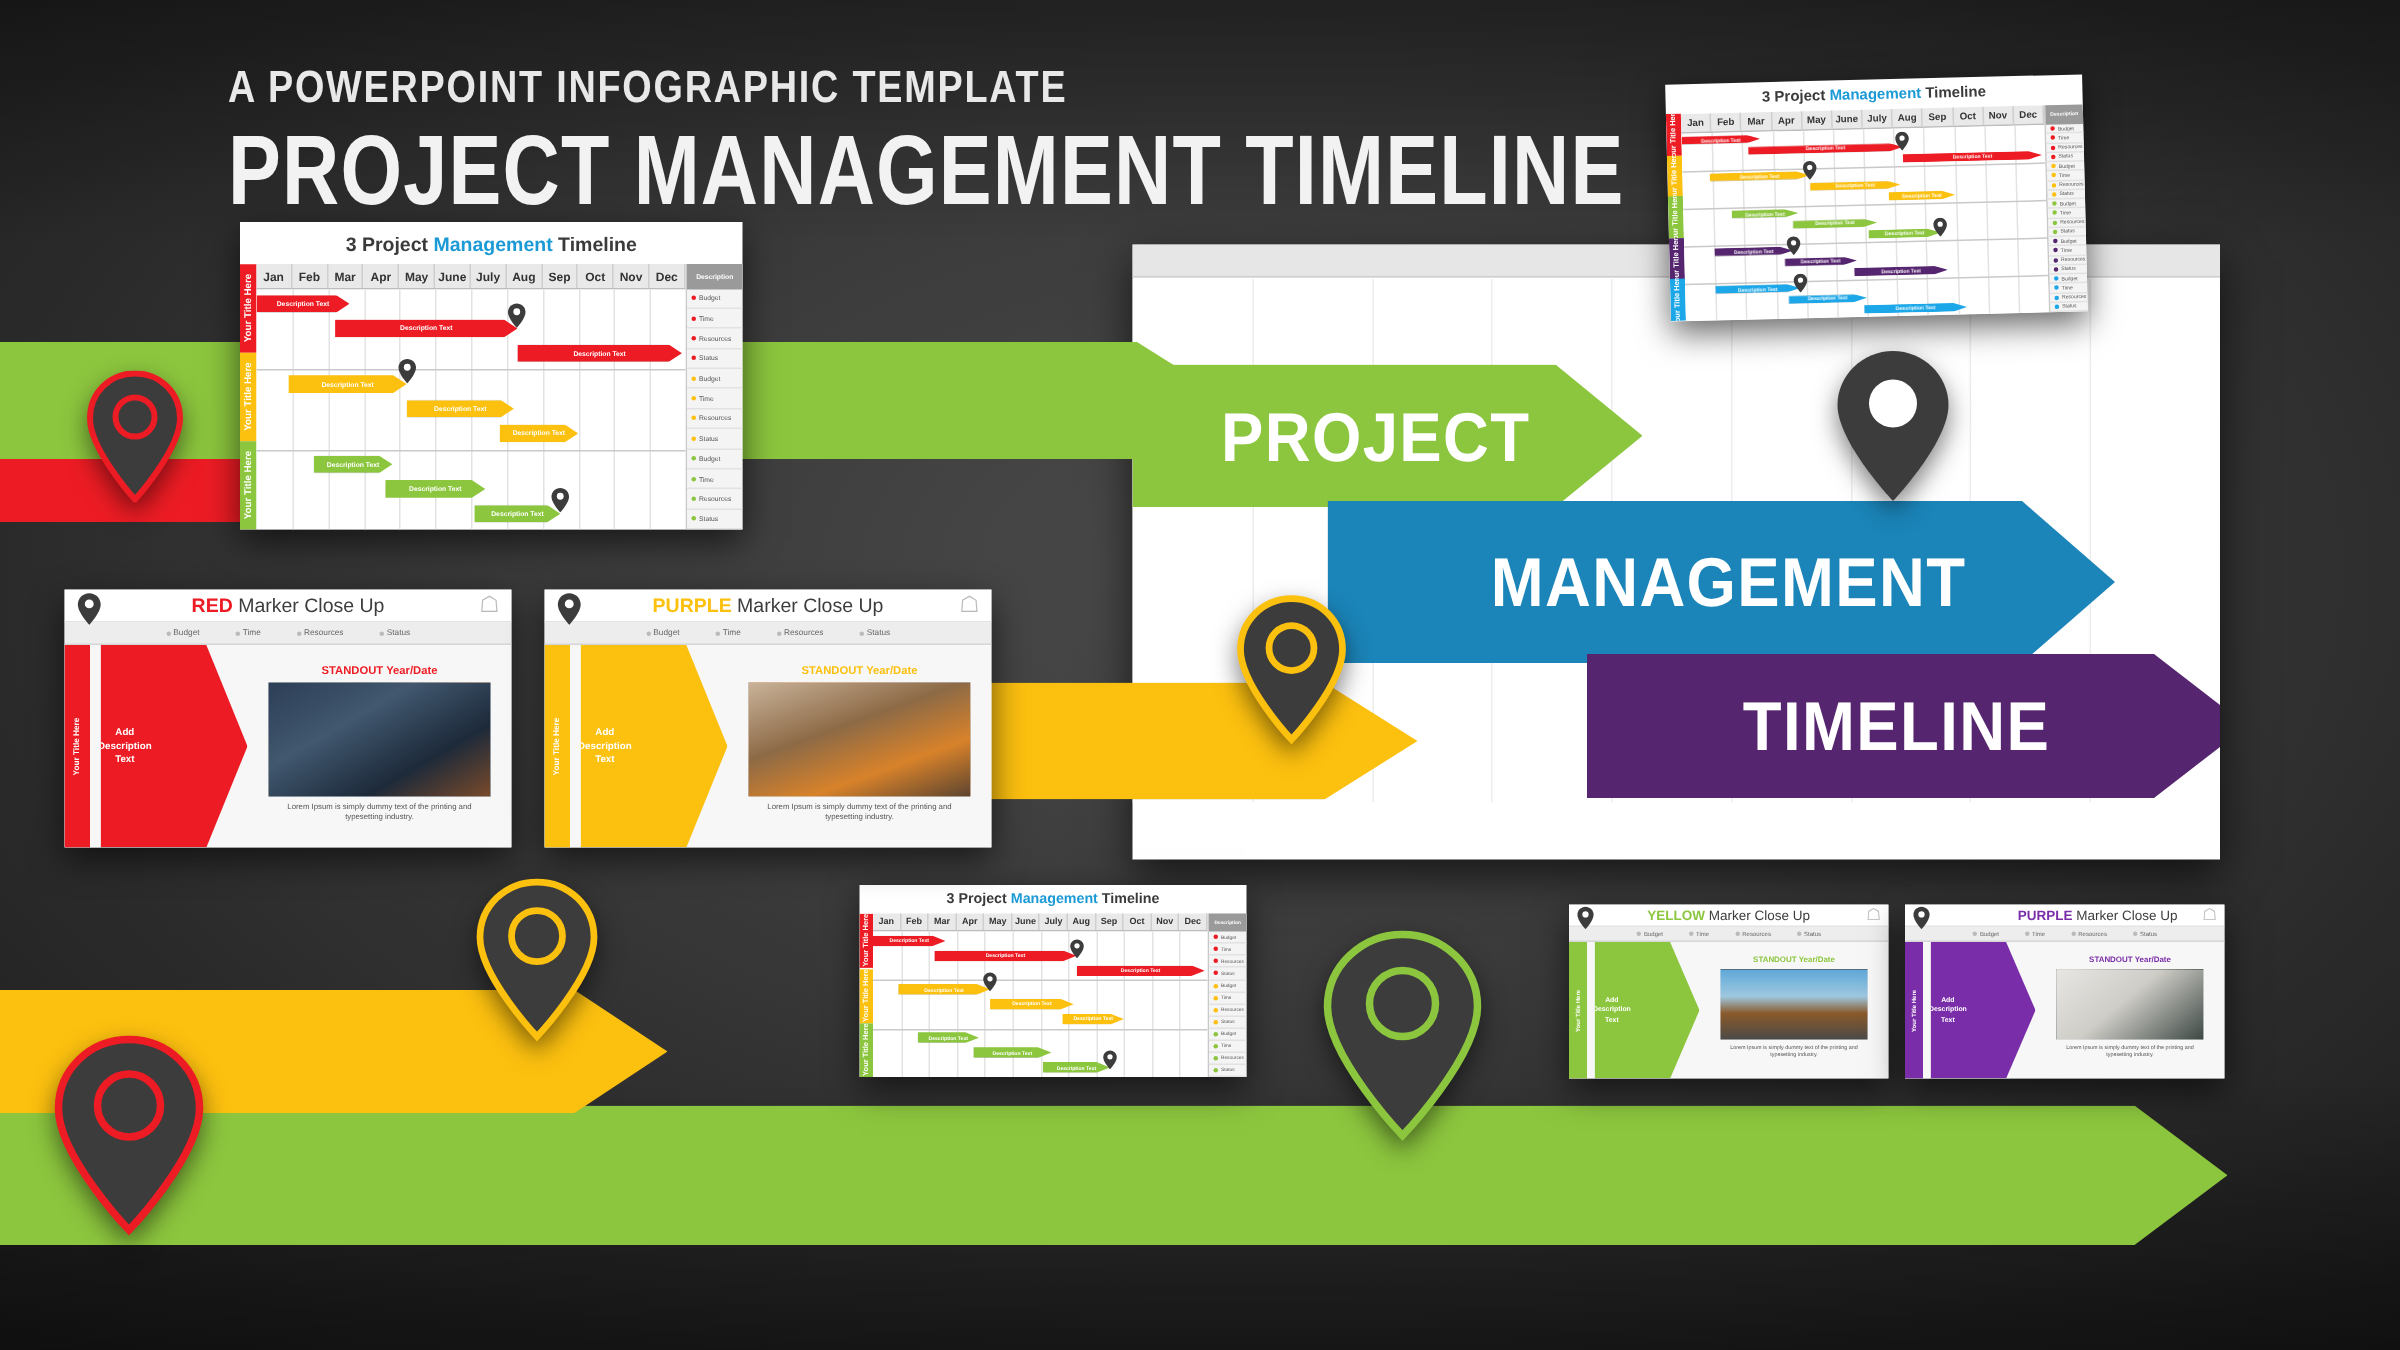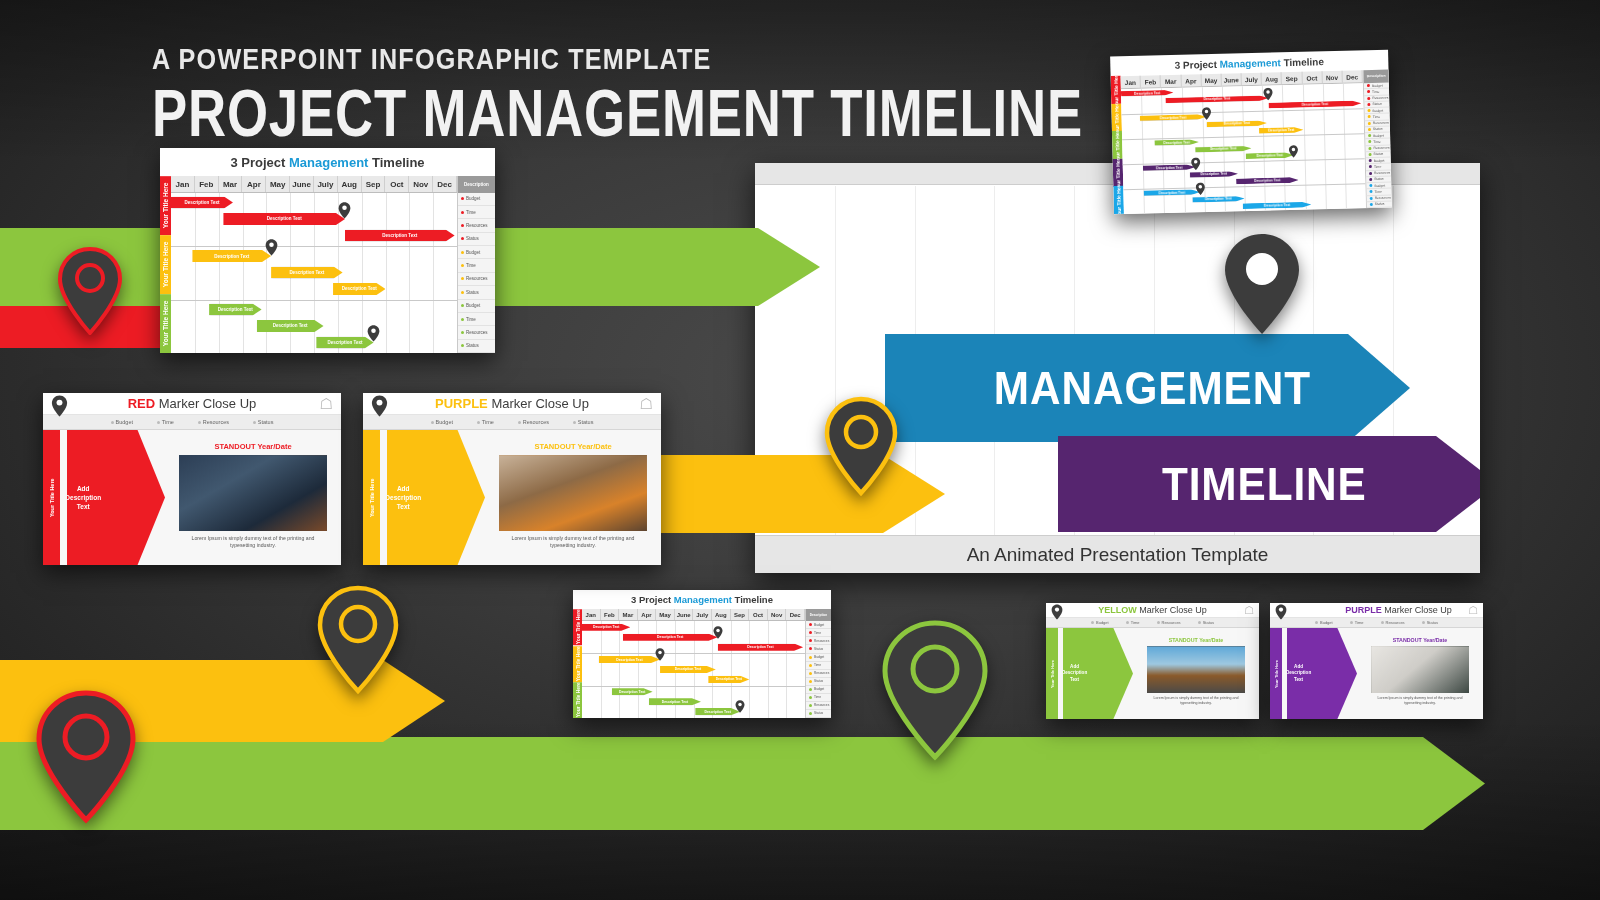--- a/index.html
+++ b/index.html
@@ -178,28 +178,30 @@
   <div id="hero-canvas">
     <div class="vl" style="left:11%"></div>
       <div class="vl" style="left:22%"></div>
     <div class="vl" style="left:33%"></div>
       <div class="vl" style="left:44%"></div>
     <div class="vl" style="left:55%"></div>
       <div class="vl" style="left:66%"></div>
     <div class="vl" style="left:77%"></div>
       <div class="vl" style="left:88%"></div>
 
+    <div class="hero-arrow arrow-notch" style="left:-60px; top:57px; width:400px; height:95px; background:#8CC63E; padding-left:110px; font-size:46px;">
+      <span>PROJECT</span>
+    </div>
     <div class="hero-arrow arrow-tip" style="left:130px; top:148px; width:525px; height:108px; background:#1B84B8; padding-left:95px; font-size:46px;">
       <span>MANAGEMENT</span>
     </div>
     <div class="hero-arrow arrow-tip" style="left:303px; top:250px; width:440px; height:96px; background:#56256F; padding-left:95px; font-size:46px;">
       <span>TIMELINE</span>
     </div>
   </div>
-  <div id="hero-bot">An Animated Presentation Template</div>
 </div>
 
 <div class="slide gantt" style="left:160px; top:148px; width:335px; height:205px; z-index:10;">
   <div class="gantt-title" style="font-size:13px; padding:5px 0 3px;">
     <span>3 Project </span><span class="hl">Management</span><span> Timeline</span>
   </div>
   <div class="gantt-body">
     <div class="gantt-sidecol" style="width:11px;">
         <div class="gantt-sidecell" style="background: rgb(237, 28, 36); font-size: 6.5px;">Your Title Here</div>
         <div class="gantt-sidecell" style="background: rgb(252, 192, 15); font-size: 6.5px;">Your Title Here</div>

